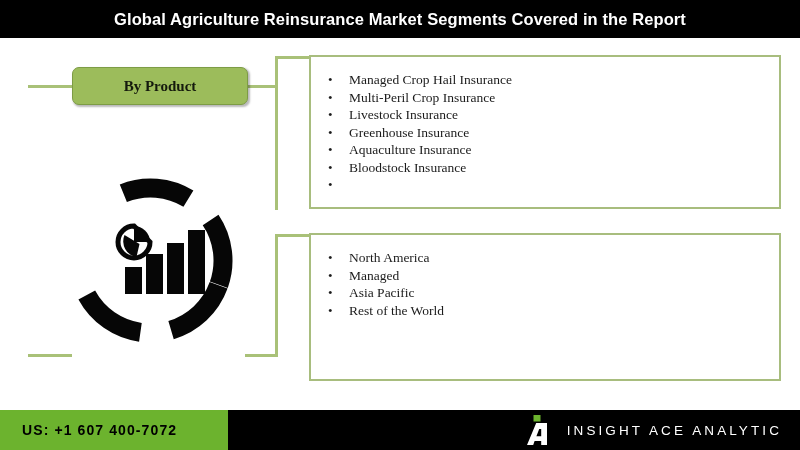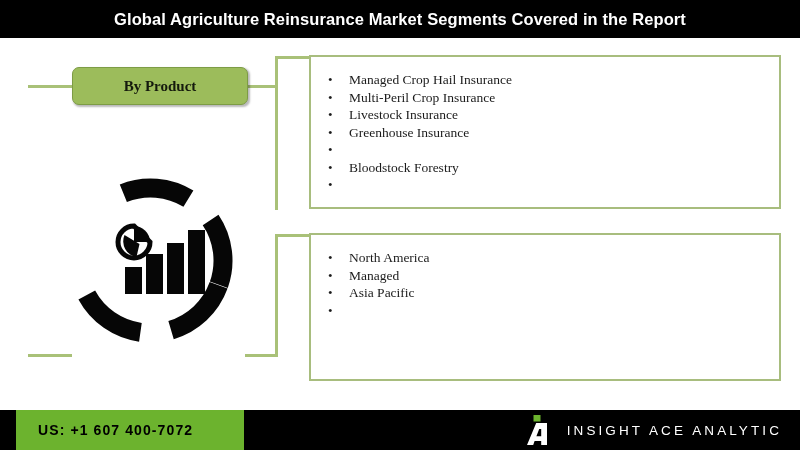--- a/index.html
+++ b/index.html
@@ -121,21 +121,21 @@
   .footer {
     position: absolute;
     left: 0;
     top: 410px;
     width: 800px;
     height: 40px;
     background: #000000;
   }
   .footer-phone-band {
     position: absolute;
-    left: 16px;
+    left: 0;
     top: 0;
     width: 228px;
     height: 40px;
     background: #6cb32e;
     display: flex;
     align-items: center;
   }
   .footer-phone-text {
     padding-left: 22px;
     font-family: "Liberation Sans", sans-serif;
@@ -227,24 +227,25 @@
       <li class="bullet-item">
         <span class="bullet-dot">•</span>
         <span class="bullet-text">Livestock Insurance</span>
       </li>
       <li class="bullet-item">
         <span class="bullet-dot">•</span>
         <span class="bullet-text">Greenhouse Insurance</span>
       </li>
       <li class="bullet-item">
         <span class="bullet-dot">•</span>
-      </li>
-      <li class="bullet-item">
-        <span class="bullet-dot">•</span>
-        <span class="bullet-text">Bloodstock Forestry</span>
+        <span class="bullet-text">Aquaculture Insurance</span>
+      </li>
+      <li class="bullet-item">
+        <span class="bullet-dot">•</span>
+        <span class="bullet-text">Bloodstock Insurance</span>
       </li>
       <li class="bullet-item">
         <span class="bullet-dot">•</span>
       </li>
     </ul>
   </div>
 
   <div class="content-box" style="left:309px; top:195px; width:472px; height:148px;">
     <ul class="bullet-list" style="padding:14px 0 0 17px;">
       <li class="bullet-item">
@@ -254,20 +255,21 @@
       <li class="bullet-item">
         <span class="bullet-dot">•</span>
         <span class="bullet-text">Managed</span>
       </li>
       <li class="bullet-item">
         <span class="bullet-dot">•</span>
         <span class="bullet-text">Asia Pacific</span>
       </li>
       <li class="bullet-item">
         <span class="bullet-dot">•</span>
+        <span class="bullet-text">Rest of the World</span>
       </li>
     </ul>
   </div>
 
 </div>
 
 <div class="footer">
   <div class="footer-phone-band">
     <span class="footer-phone-text">US: +1 607 400-7072</span>
   </div>

